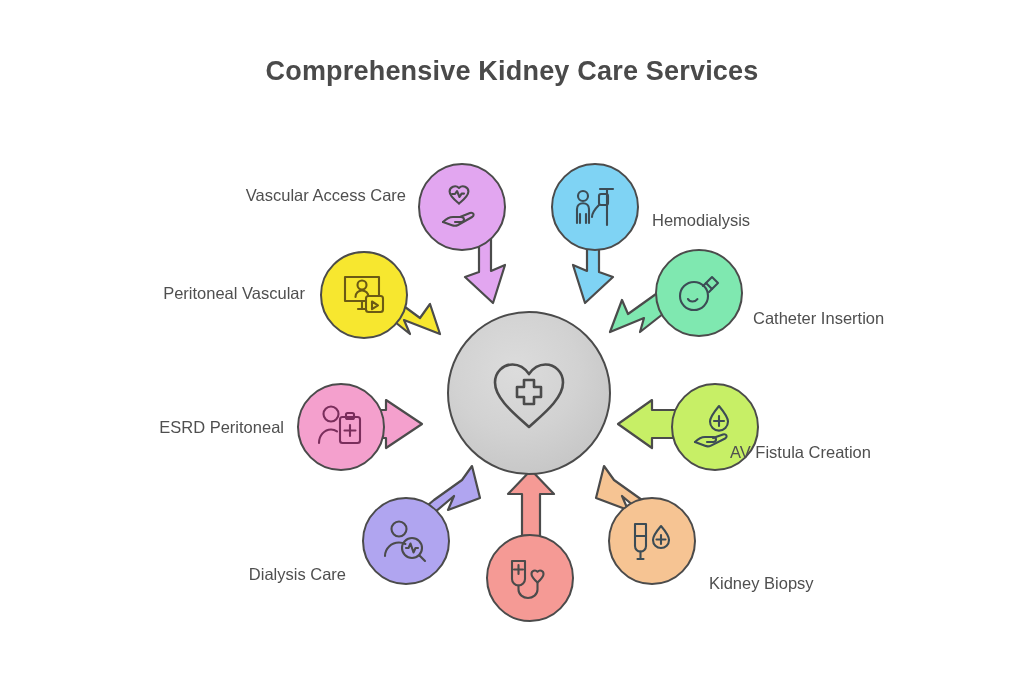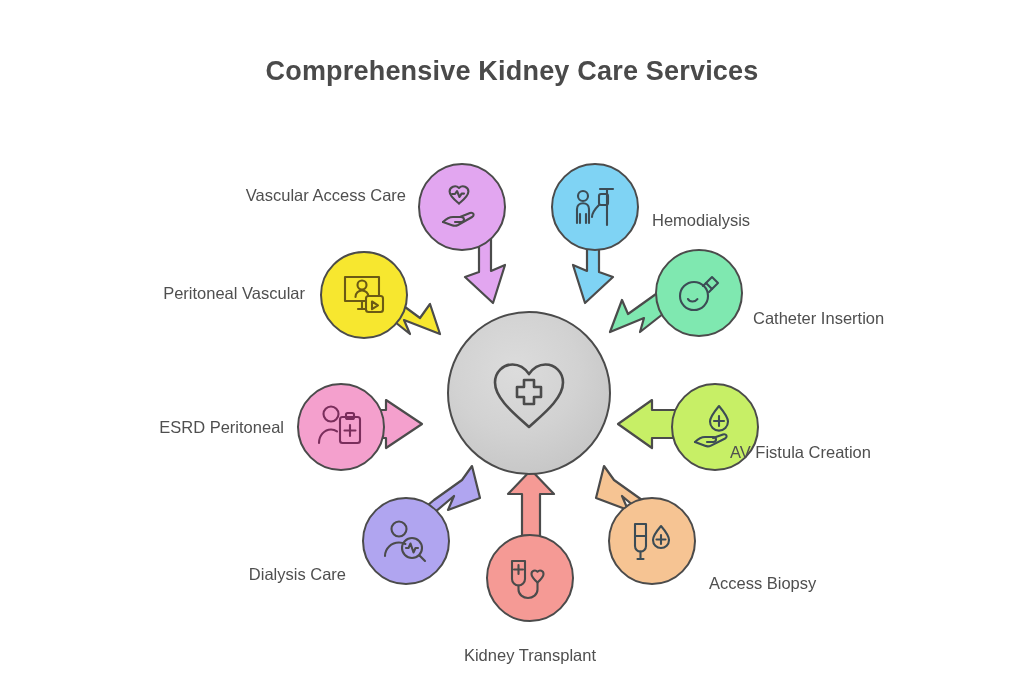--- a/index.html
+++ b/index.html
@@ -232,23 +232,22 @@
   </div>
 
   <div class="label left" style="left:28px;top:186px;width:378px;">Vascular Access Care</div>
 
   <div class="label right" style="left:652px;top:186px;">Hemodialysis</div>
 
   <div class="label right" style="left:753px;top:284px;">Catheter Insertion</div>
 
   <div class="label right" style="left:730px;top:418px;">AV Fistula Creation</div>
 
-  <div class="label right" style="left:709px;top:549px;">Access Biopsy</div>
-
-  <div class="label center" style="left:330px;top:646px;width:400px;">Kidney Transplant</div>
+  <div class="label right" style="left:709px;top:549px;">Kidney Biopsy</div>
+
 
   <div class="label left" style="left:0px;top:549px;width:346px;margin-top:16px;">Dialysis Care</div>
 
   <div class="label left" style="left:0px;top:418px;width:284px;">ESRD Peritoneal</div>
 
   <div class="label left" style="left:0px;top:284px;width:305px;">Peritoneal Vascular</div>
 
 </div>
 
 </body></html>

